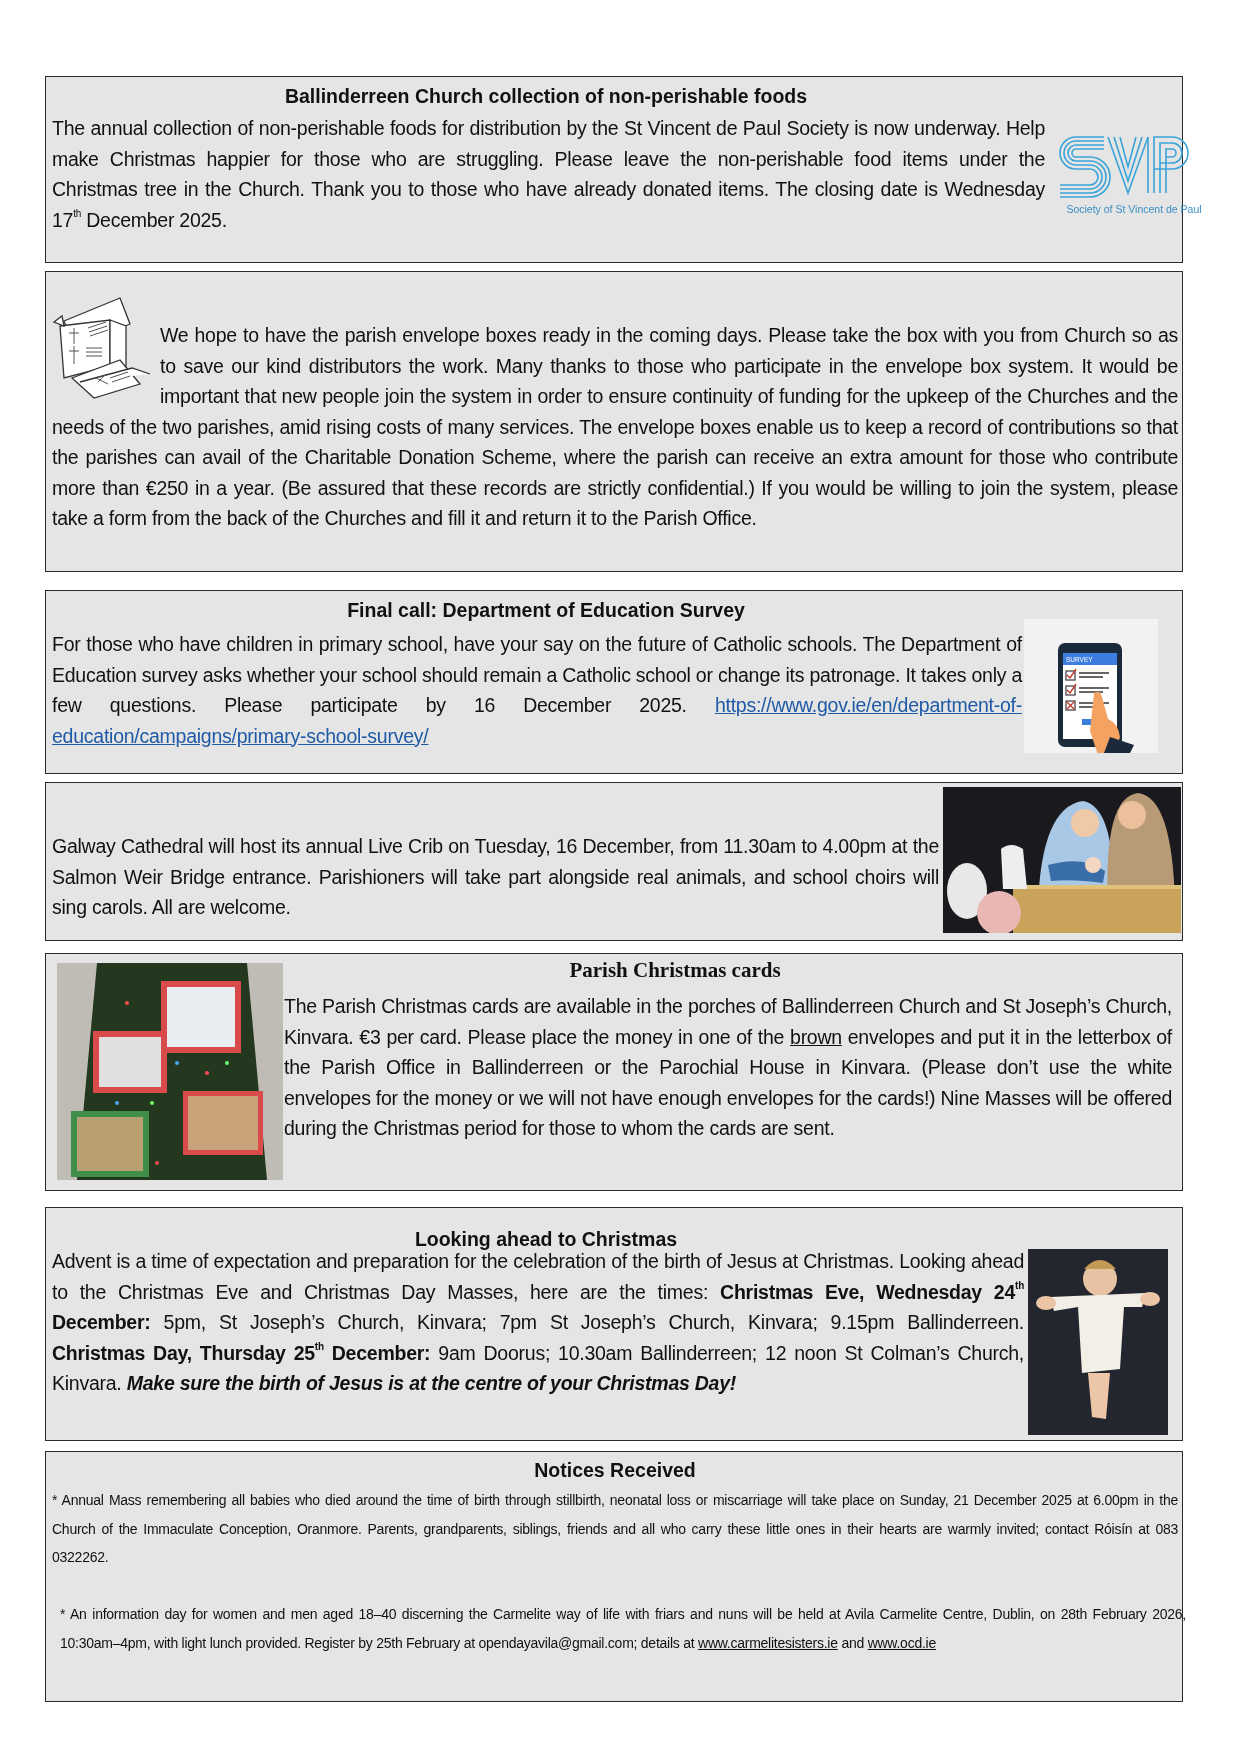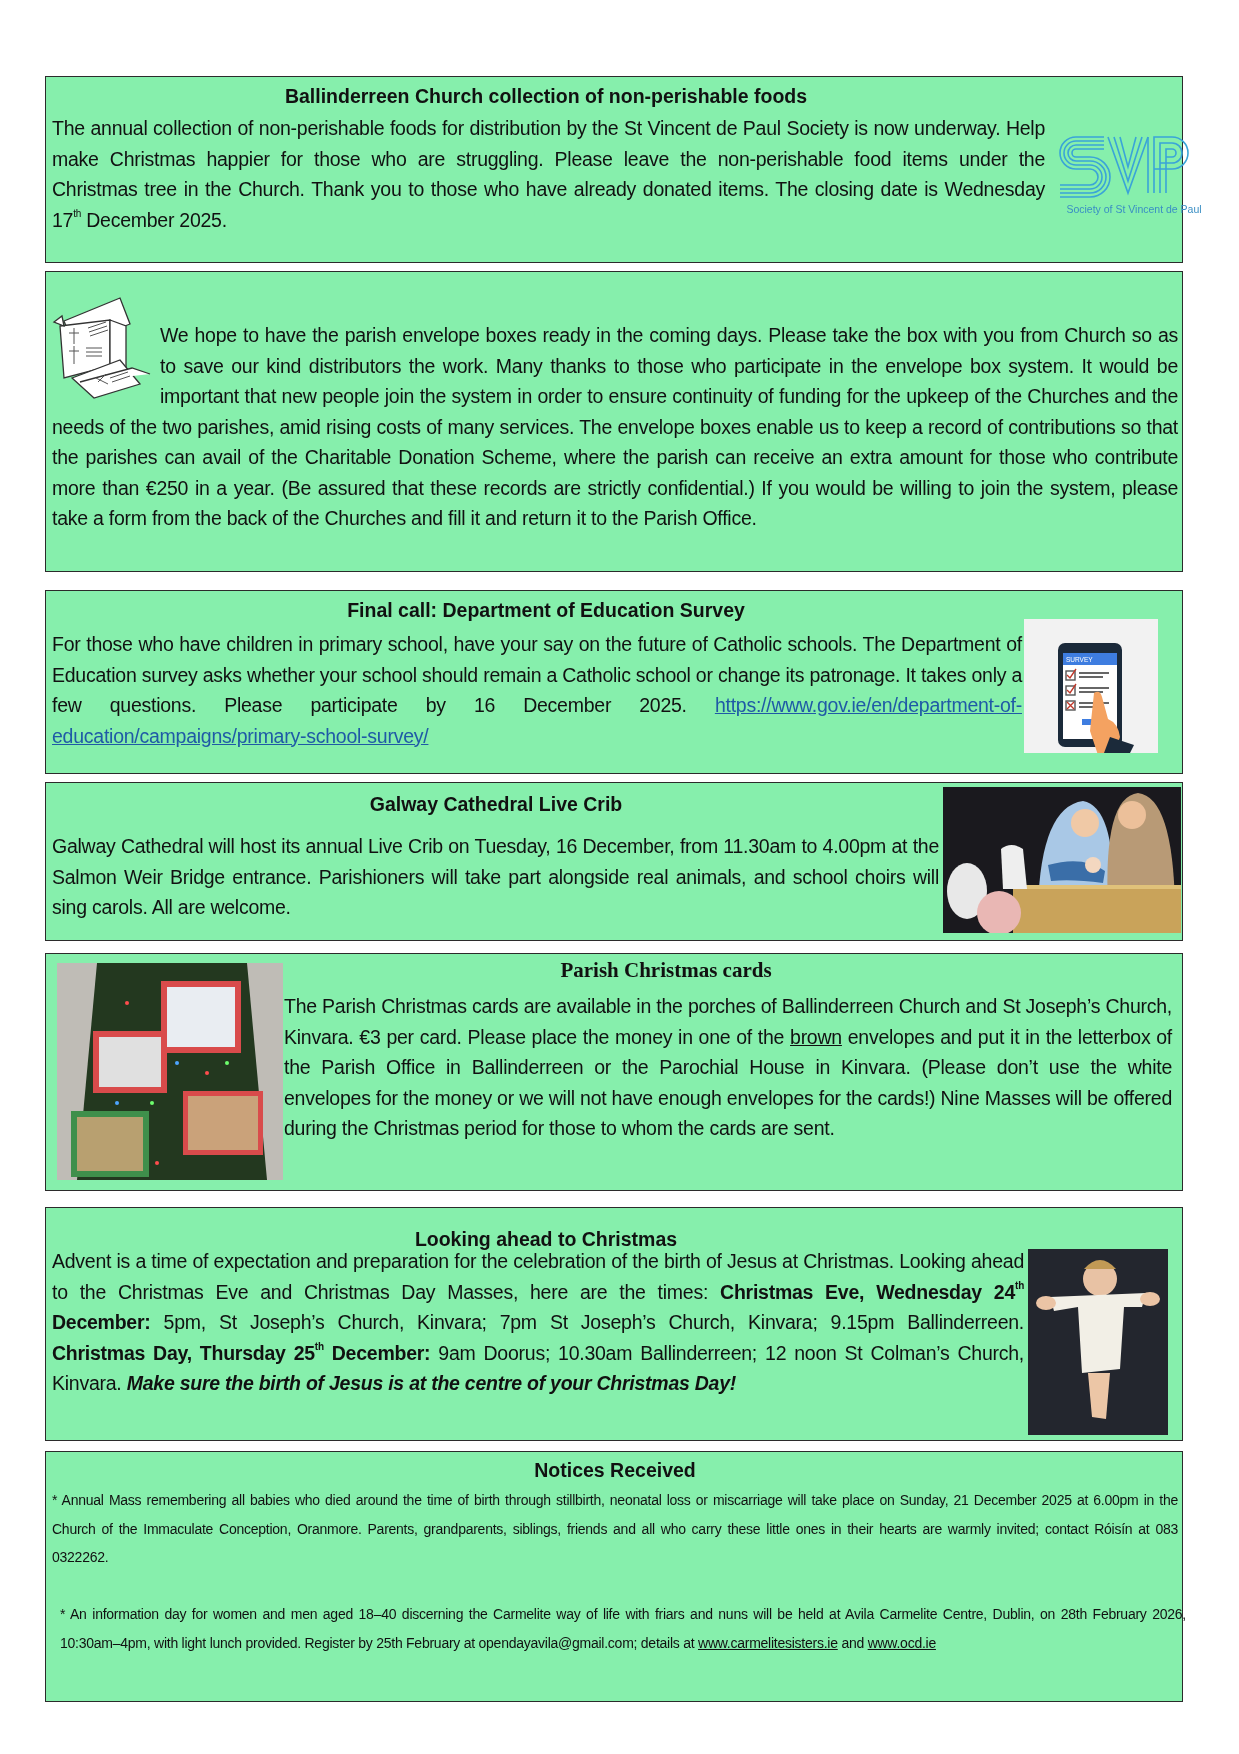--- a/index.html
+++ b/index.html
@@ -1,19 +1,19 @@
 <!DOCTYPE html>
 <html><head>
 <meta charset="utf-8">
 <style>
   html, body { margin: 0; padding: 0; background: #ffffff; }
   body { width: 1239px; height: 1754px; position: relative; overflow: hidden;
          font-family: "Liberation Sans", "DejaVu Sans", sans-serif; color: #111; }
   .box { position: absolute; left: 45px; width: 1138px; border: 1.5px solid #2b2b2b;
-         box-sizing: border-box; background: #86efac; }
+         box-sizing: border-box; background: #e5e5e5; }
   .title { position: absolute; font-weight: bold; font-size: 19.5px; text-align: center; white-space: nowrap; }
   .para { position: absolute; font-size: 19.5px; line-height: 30.5px; text-align: justify;
           letter-spacing: -0.25px; }
   .para b { font-weight: bold; }
   .para sup { font-size: 10px; line-height: 0; position: relative; top: -2px; }
   .link-blue { color: #1f5aa6; text-decoration: underline; }
   .ul { text-decoration: underline; }
   .img { position: absolute; overflow: hidden; }
   .serif-title { font-family: "Liberation Serif", "DejaVu Serif", serif; font-size: 21px; }
   .notice { font-size: 14px; line-height: 28.5px; }
@@ -96,21 +96,20 @@
         <path d="M55 54 h30 M55 58 h24 M55 69 h30 M55 73 h24 M55 84 h30 M55 88 h24"></path>
       </g>
       <rect x="58" y="100" width="22" height="6" fill="#3e7de0"></rect>
       <path d="M70 74 q6 -4 8 4 l6 22 q10 4 12 18 l-6 18 h-16 l-8 -24 z" fill="#f4a261"></path>
       <path d="M86 118 l24 8 l-4 8 h-26 z" fill="#1b2a3a"></path>
     </svg>
   </div>
 </div>
 
 <div class="box" style="top:782px;height:159px;">
-  <div class="title" style="left:0;width:900px;top:10px;">Galway Cathedral Live Crib</div>
   <div class="para" style="left:6px;top:48px;width:887px;">
     <span>Galway Cathedral will host its annual Live Crib on Tuesday, 16 December, from 11.30am to 4.00pm at the Salmon Weir Bridge entrance. Parishioners will take part alongside real animals, and school choirs will sing carols. All are welcome.</span>
   </div>
   <div class="img" style="left:897px;top:4px;width:238px;height:146px;background:#1c1a1f;">
     <svg width="238" height="146" viewBox="0 0 238 146">
       <rect width="238" height="146" fill="#1a191e"></rect>
       <path d="M95 120 Q98 20 140 14 Q172 20 170 110 Z" fill="#a9c8e6"></path>
       <circle cx="142" cy="36" r="14" fill="#f0c9a6"></circle>
       <path d="M165 120 Q160 10 195 6 Q230 10 232 120 Z" fill="#b89a76"></path>
       <circle cx="189" cy="28" r="14" fill="#ecc09a"></circle>
@@ -146,21 +145,21 @@
       <g fill="#4da6ff">
           <circle cx="120" cy="100" r="2"></circle>
           <circle cx="60" cy="140" r="2"></circle>
         </g>
       <g fill="#6dff6d">
           <circle cx="95" cy="140" r="2"></circle>
           <circle cx="170" cy="100" r="2"></circle>
         </g>
     </svg>
   </div>
-  <div class="title serif-title" style="left:250px;width:740px;top:4px;">Parish Christmas cards</div>
+  <div class="title serif-title" style="left:259px;width:740px;top:4px;">Parish Christmas cards</div>
   <div class="para" style="left:238px;top:37px;width:888px;">
     <span>The Parish Christmas cards are available in the porches of Ballinderreen Church and St Joseph’s Church, Kinvara. €3 per card. Please place the money in one of the </span><span class="ul">brown</span><span> envelopes and put it in the letterbox of the Parish Office in Ballinderreen or the Parochial House in Kinvara. (Please don’t use the white envelopes for the money or we will not have enough envelopes for the cards!) Nine Masses will be offered  during the Christmas period for those to whom the cards are sent.</span>
   </div>
 </div>
 
 <div class="box" style="top:1207px;height:234px;">
   <div class="title" style="left:0;width:1000px;top:8px;margin-top:12px;">Looking ahead to Christmas</div>
   <div class="para" style="left:6px;top:38px;width:972px;">
     <span>Advent is a time of expectation and preparation for the celebration of the birth of Jesus at Christmas. Looking ahead to the Christmas Eve and Christmas Day Masses, here are the times: </span><b><span>Christmas Eve, Wednesday 24</span><sup>th</sup><span> December:</span></b><span> 5pm, St Joseph’s Church, Kinvara; 7pm St Joseph’s Church, Kinvara; 9.15pm Ballinderreen. </span><b><span>Christmas Day, Thursday 25</span><sup>th</sup><span> December:</span></b><span> 9am Doorus; 10.30am Ballinderreen; 12 noon St Colman’s Church, Kinvara. </span><b><i>Make sure the birth of Jesus is at the centre of your Christmas Day!</i></b>
   </div>

